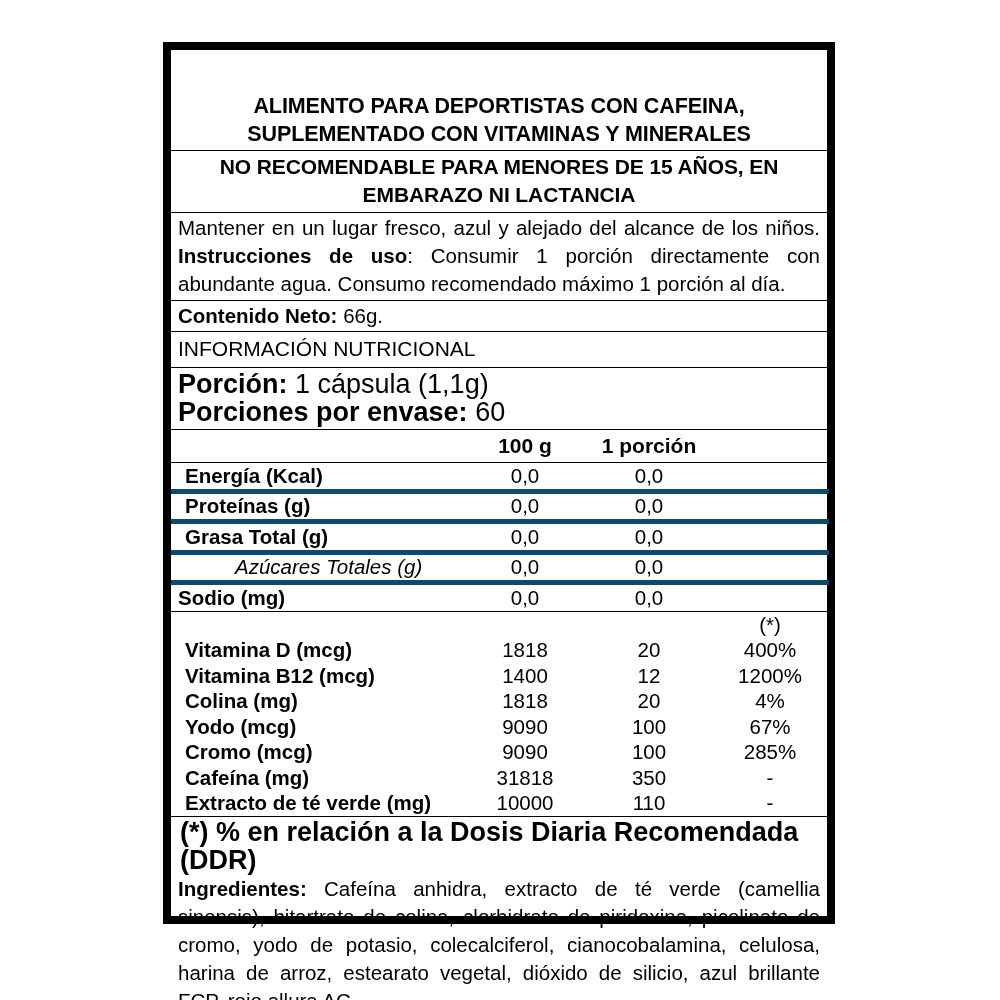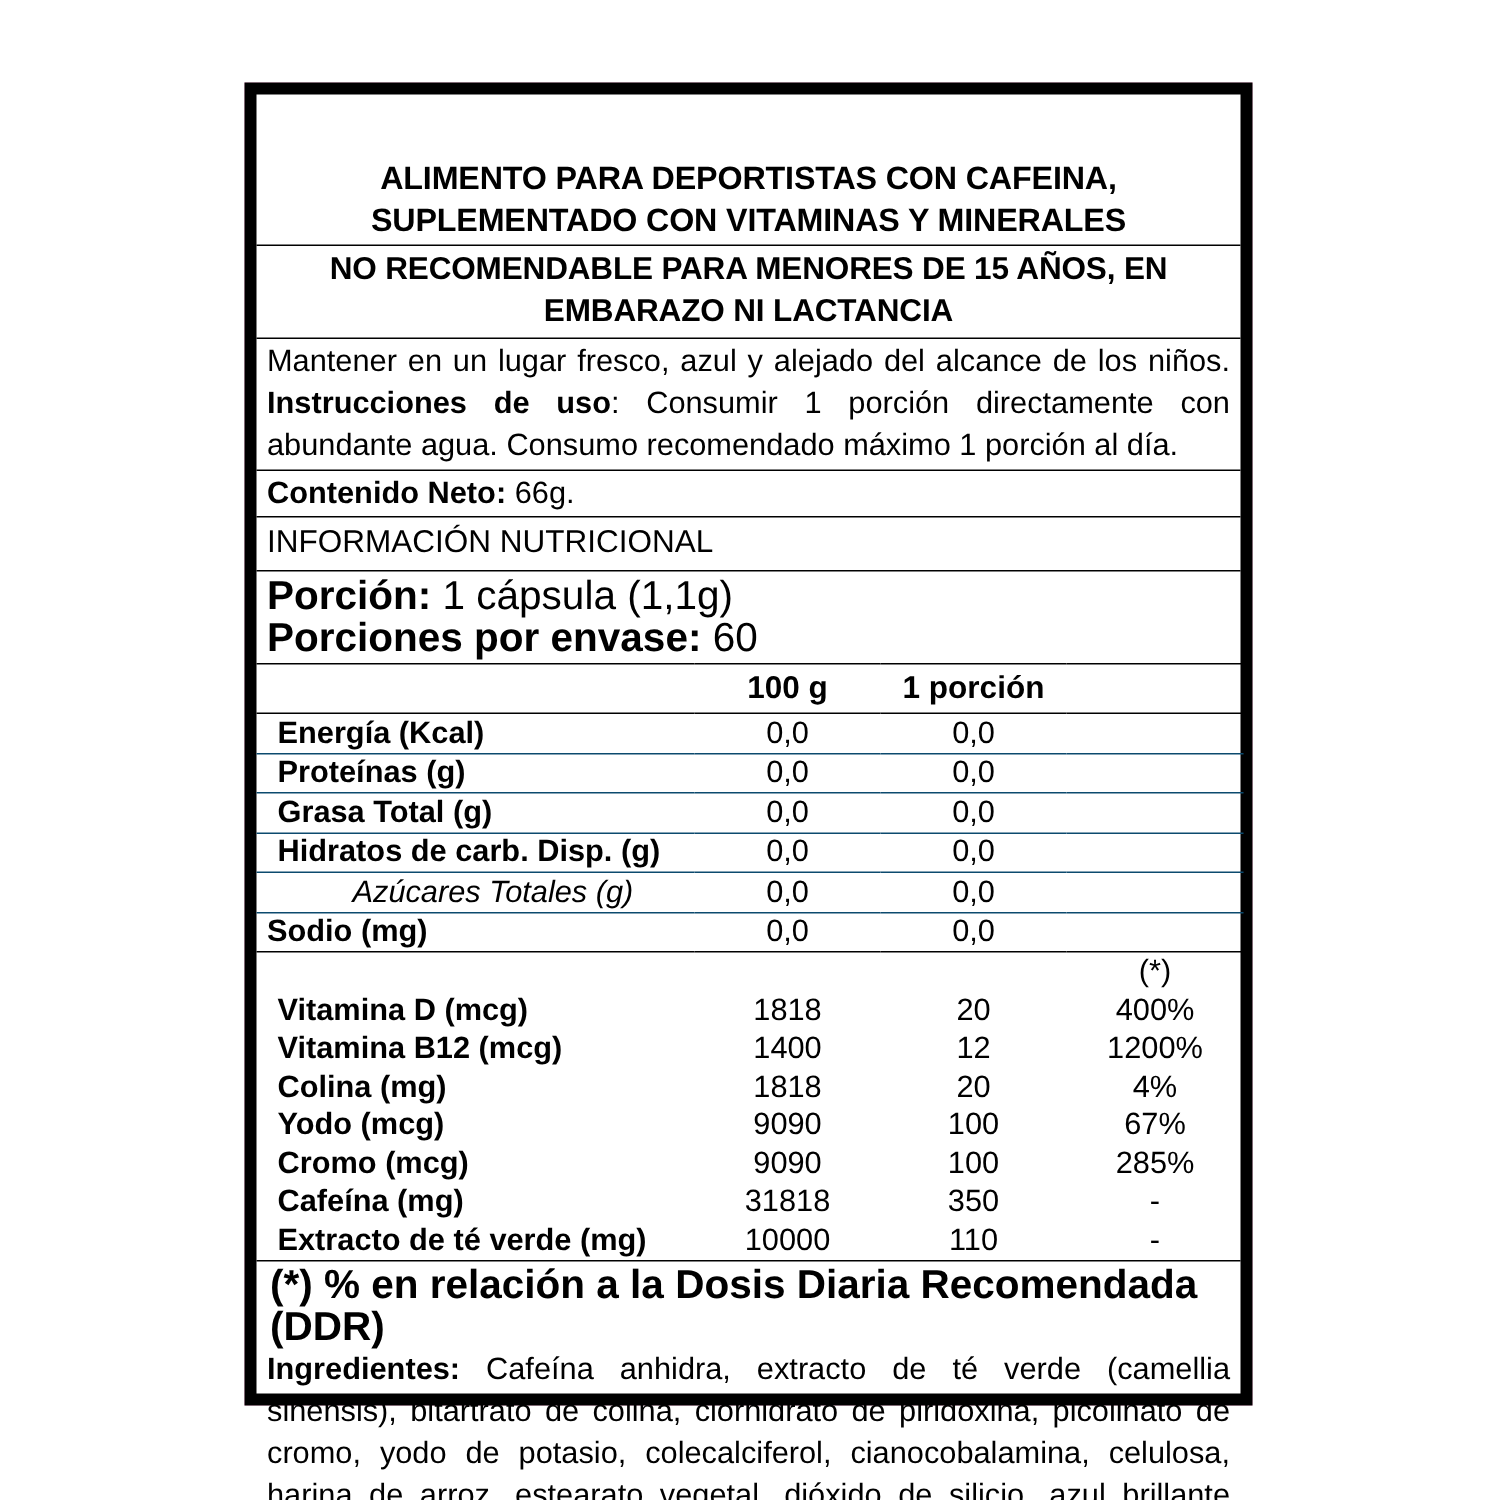--- a/index.html
+++ b/index.html
@@ -11,25 +11,25 @@
     width: 1000px;
     height: 1000px;
     font-family: "Liberation Sans", sans-serif;
     color: #000000;
     overflow: hidden;
   }
 
   #label-frame {
     position: absolute;
     left: 163px;
-    top: 55px;
+    top: 42px;
     width: 672px;
     height: 882px;
     border: 7px solid #000000;
-    background: #f9a8d4;
+    background: #5eead4;
     box-sizing: border-box;
   }
 
   #label-inner {
     position: absolute;
     left: 0;
     top: 0;
     right: 0;
     bottom: 0;
     border: 1px solid #000000;
@@ -131,21 +131,21 @@
   }
   #nutri-table tr.hdr th.name { text-align: left; }
   #nutri-table tr.macro td { height: 25.5px; }
   #nutri-table tr.star td { height: 26px; }
   #nutri-table tr.micro td { height: 25.5px; }
 
   .line-above td, .line-above th {
     border-top: 1.5px solid #000000;
   }
   .line-above-thin td {
-    border-top: 1px solid #0c4a6e;
+    border-top: 5px solid #0c4a6e;
     margin-left: 36px;
   }
 
   #ddr-note {
     font-size: 27px;
     line-height: 28px;
     font-weight: bold;
     padding: 1px 7px 1px 9px;
   }
 
@@ -223,26 +223,20 @@
             <td class="num">0,0</td>
             <td class="num"></td>
           </tr>
           <tr class="macro line-above-thin">
             <td class="name">Grasa Total (g)</td>
             <td class="num">0,0</td>
             <td class="num">0,0</td>
             <td class="num"></td>
           </tr>
           <tr class="macro line-above-thin">
-            <td class="name">Hidratos de carb. Disp. (g)</td>
-            <td class="num">0,0</td>
-            <td class="num">0,0</td>
-            <td class="num"></td>
-          </tr>
-          <tr class="macro line-above-thin">
             <td class="name sub">Azúcares Totales (g)</td>
             <td class="num">0,0</td>
             <td class="num">0,0</td>
             <td class="num"></td>
           </tr>
           <tr class="macro line-above-thin">
             <td class="name flush">Sodio (mg)</td>
             <td class="num">0,0</td>
             <td class="num">0,0</td>
             <td class="num"></td>

